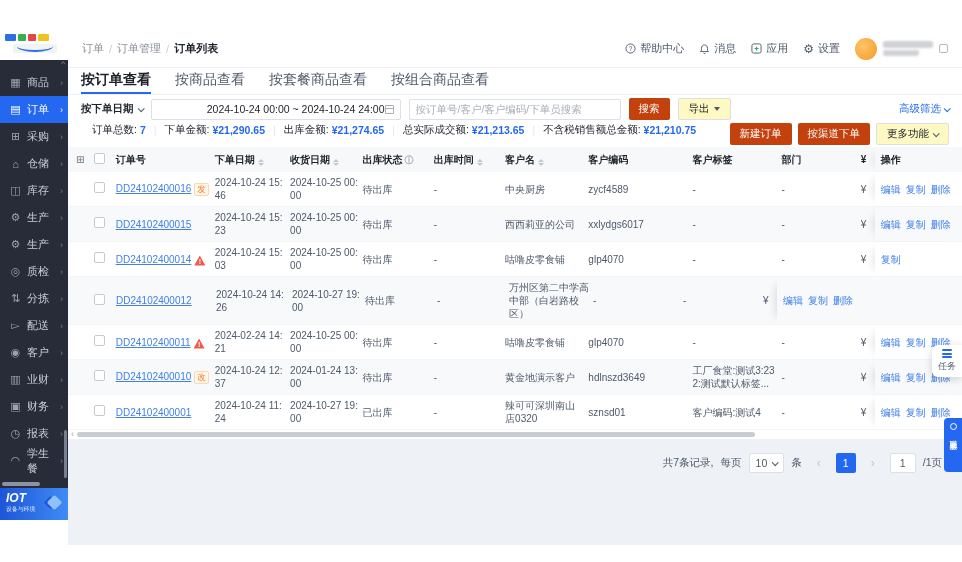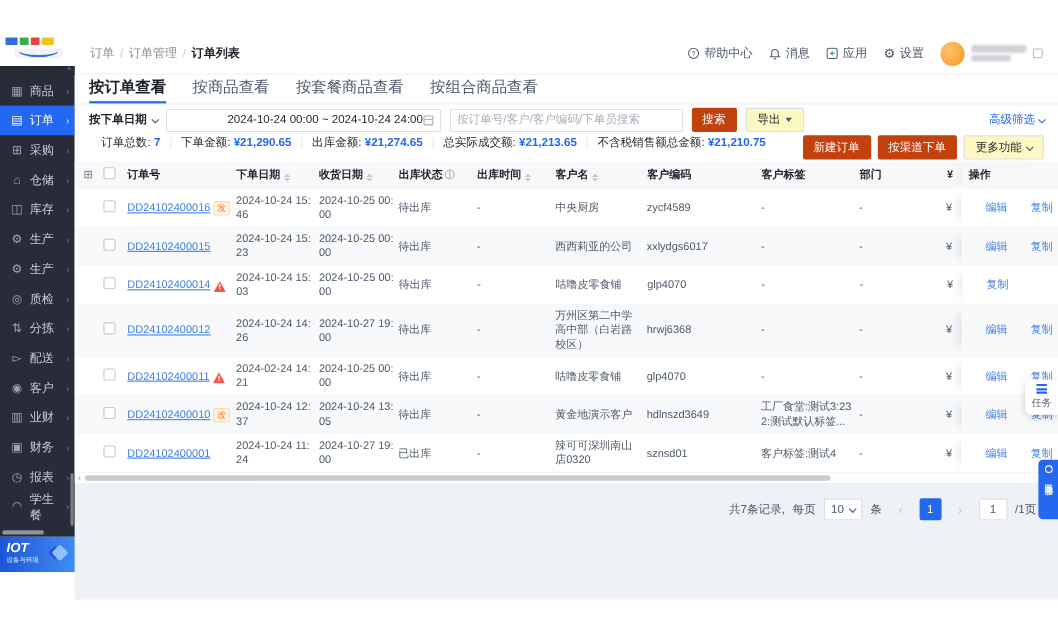--- a/index.html
+++ b/index.html
@@ -95,21 +95,21 @@
   .badge { display:inline-block; margin-left:3px; padding:0 2px; font-size:8.5px; line-height:11px;
     color:#fa7c23; background:#fff7ec; border:1px solid #ffd7ae; border-radius:2px; }
   .warn-icon { display:inline-block; margin-left:3px; width:11px; height:10px; vertical-align:-1px;
     clip-path:polygon(50% 0,100% 100%,0 100%); background:#f2594b; color:#fff; font-size:7px;
     line-height:12px; text-align:center; font-weight:bold; }
   .sort { display:inline-flex; flex-direction:column; gap:1px; margin-left:3px; vertical-align:1px; }
   .sort i { display:block; width:0; height:0; border-left:3px solid transparent; border-right:3px solid transparent; }
   .sort .up { border-bottom:3.5px solid #c2c7cf; }
   .sort .dn { border-top:3.5px solid #c2c7cf; }
   .info-ic { color:#a9aeb8; font-size:9px; margin-left:2px; }
-  .op { color:#4080e8; margin-right:5px; cursor:pointer; white-space:nowrap;margin-left:16px; }
+  .op { color:#4080e8; margin-right:5px; cursor:pointer; white-space:nowrap; }
 
   .hscroll { height:9px; display:flex; align-items:center; padding:0 3px; gap:3px; }
   .hs-arrow { color:#98a0ab; font-size:9px; line-height:9px; }
   .hs-thumb { width:678px; height:5px; background:#c9ccd3; border-radius:3px; }
   .hs-sp { flex:1; }
 
   
   .pg-row { display:flex; justify-content:flex-end; align-items:center; gap:7px;
     padding:14px 20px 0 0; font-size:10.5px; color:#4e5969; }
   .pg-select { border:1px solid #dcdfe5; background:#fff; border-radius:2px; height:20px;
@@ -426,21 +426,20 @@
               </div>
               <div class="trow alt">
                 <span class="cell col-expand"></span>
                 <span class="cell col-check"><span class="cb"></span></span>
                 <span class="cell col-orderno"><a class="link">DD24102400012</a></span>
                 <span class="cell col-odate">2024-10-24 14:26</span>
                 <span class="cell col-ddate">2024-10-27 19:00</span>
                 <span class="cell col-status">待出库</span>
                 <span class="cell col-otime">-</span>
                 <span class="cell col-cust">万州区第二中学高中部（白岩路校区）</span>
-                <span class="cell col-code">hrwj6368</span>
                 <span class="cell col-tag">-</span>
                 <span class="cell col-dept">-</span>
                 <span class="cell col-clip">¥</span>
                 <span class="cell col-ops">
                   <span class="op">编辑</span>
                   <span class="op">复制</span>
                   <span class="op">删除</span>
                 </span>
               </div>
               <div class="trow">
@@ -460,21 +459,21 @@
                   <span class="op">编辑</span>
                   <span class="op">复制</span>
                   <span class="op">删除</span>
                 </span>
               </div>
               <div class="trow alt">
                 <span class="cell col-expand"></span>
                 <span class="cell col-check"><span class="cb"></span></span>
                 <span class="cell col-orderno"><a class="link">DD24102400010</a><span class="badge">改</span></span>
                 <span class="cell col-odate">2024-10-24 12:37</span>
-                <span class="cell col-ddate">2024-10-24 13:05</span>
+                <span class="cell col-ddate">2024-01-24 13:00</span>
                 <span class="cell col-status">待出库</span>
                 <span class="cell col-otime">-</span>
                 <span class="cell col-cust">黄金地演示客户</span>
                 <span class="cell col-code">hdlnszd3649</span>
                 <span class="cell col-tag">工厂食堂:测试3:232:测试默认标签...</span>
                 <span class="cell col-dept">-</span>
                 <span class="cell col-clip">¥</span>
                 <span class="cell col-ops">
                   <span class="op">编辑</span>
                   <span class="op">复制</span>
@@ -484,21 +483,21 @@
               <div class="trow">
                 <span class="cell col-expand"></span>
                 <span class="cell col-check"><span class="cb"></span></span>
                 <span class="cell col-orderno"><a class="link">DD24102400001</a></span>
                 <span class="cell col-odate">2024-10-24 11:24</span>
                 <span class="cell col-ddate">2024-10-27 19:00</span>
                 <span class="cell col-status">已出库</span>
                 <span class="cell col-otime">-</span>
                 <span class="cell col-cust">辣可可深圳南山店0320</span>
                 <span class="cell col-code">sznsd01</span>
-                <span class="cell col-tag">客户标签:测试4</span>
+                <span class="cell col-tag">客户编码:测试4</span>
                 <span class="cell col-dept">-</span>
                 <span class="cell col-clip">¥</span>
                 <span class="cell col-ops">
                   <span class="op">编辑</span>
                   <span class="op">复制</span>
                   <span class="op">删除</span>
                 </span>
               </div>
             </div>
         </div>

